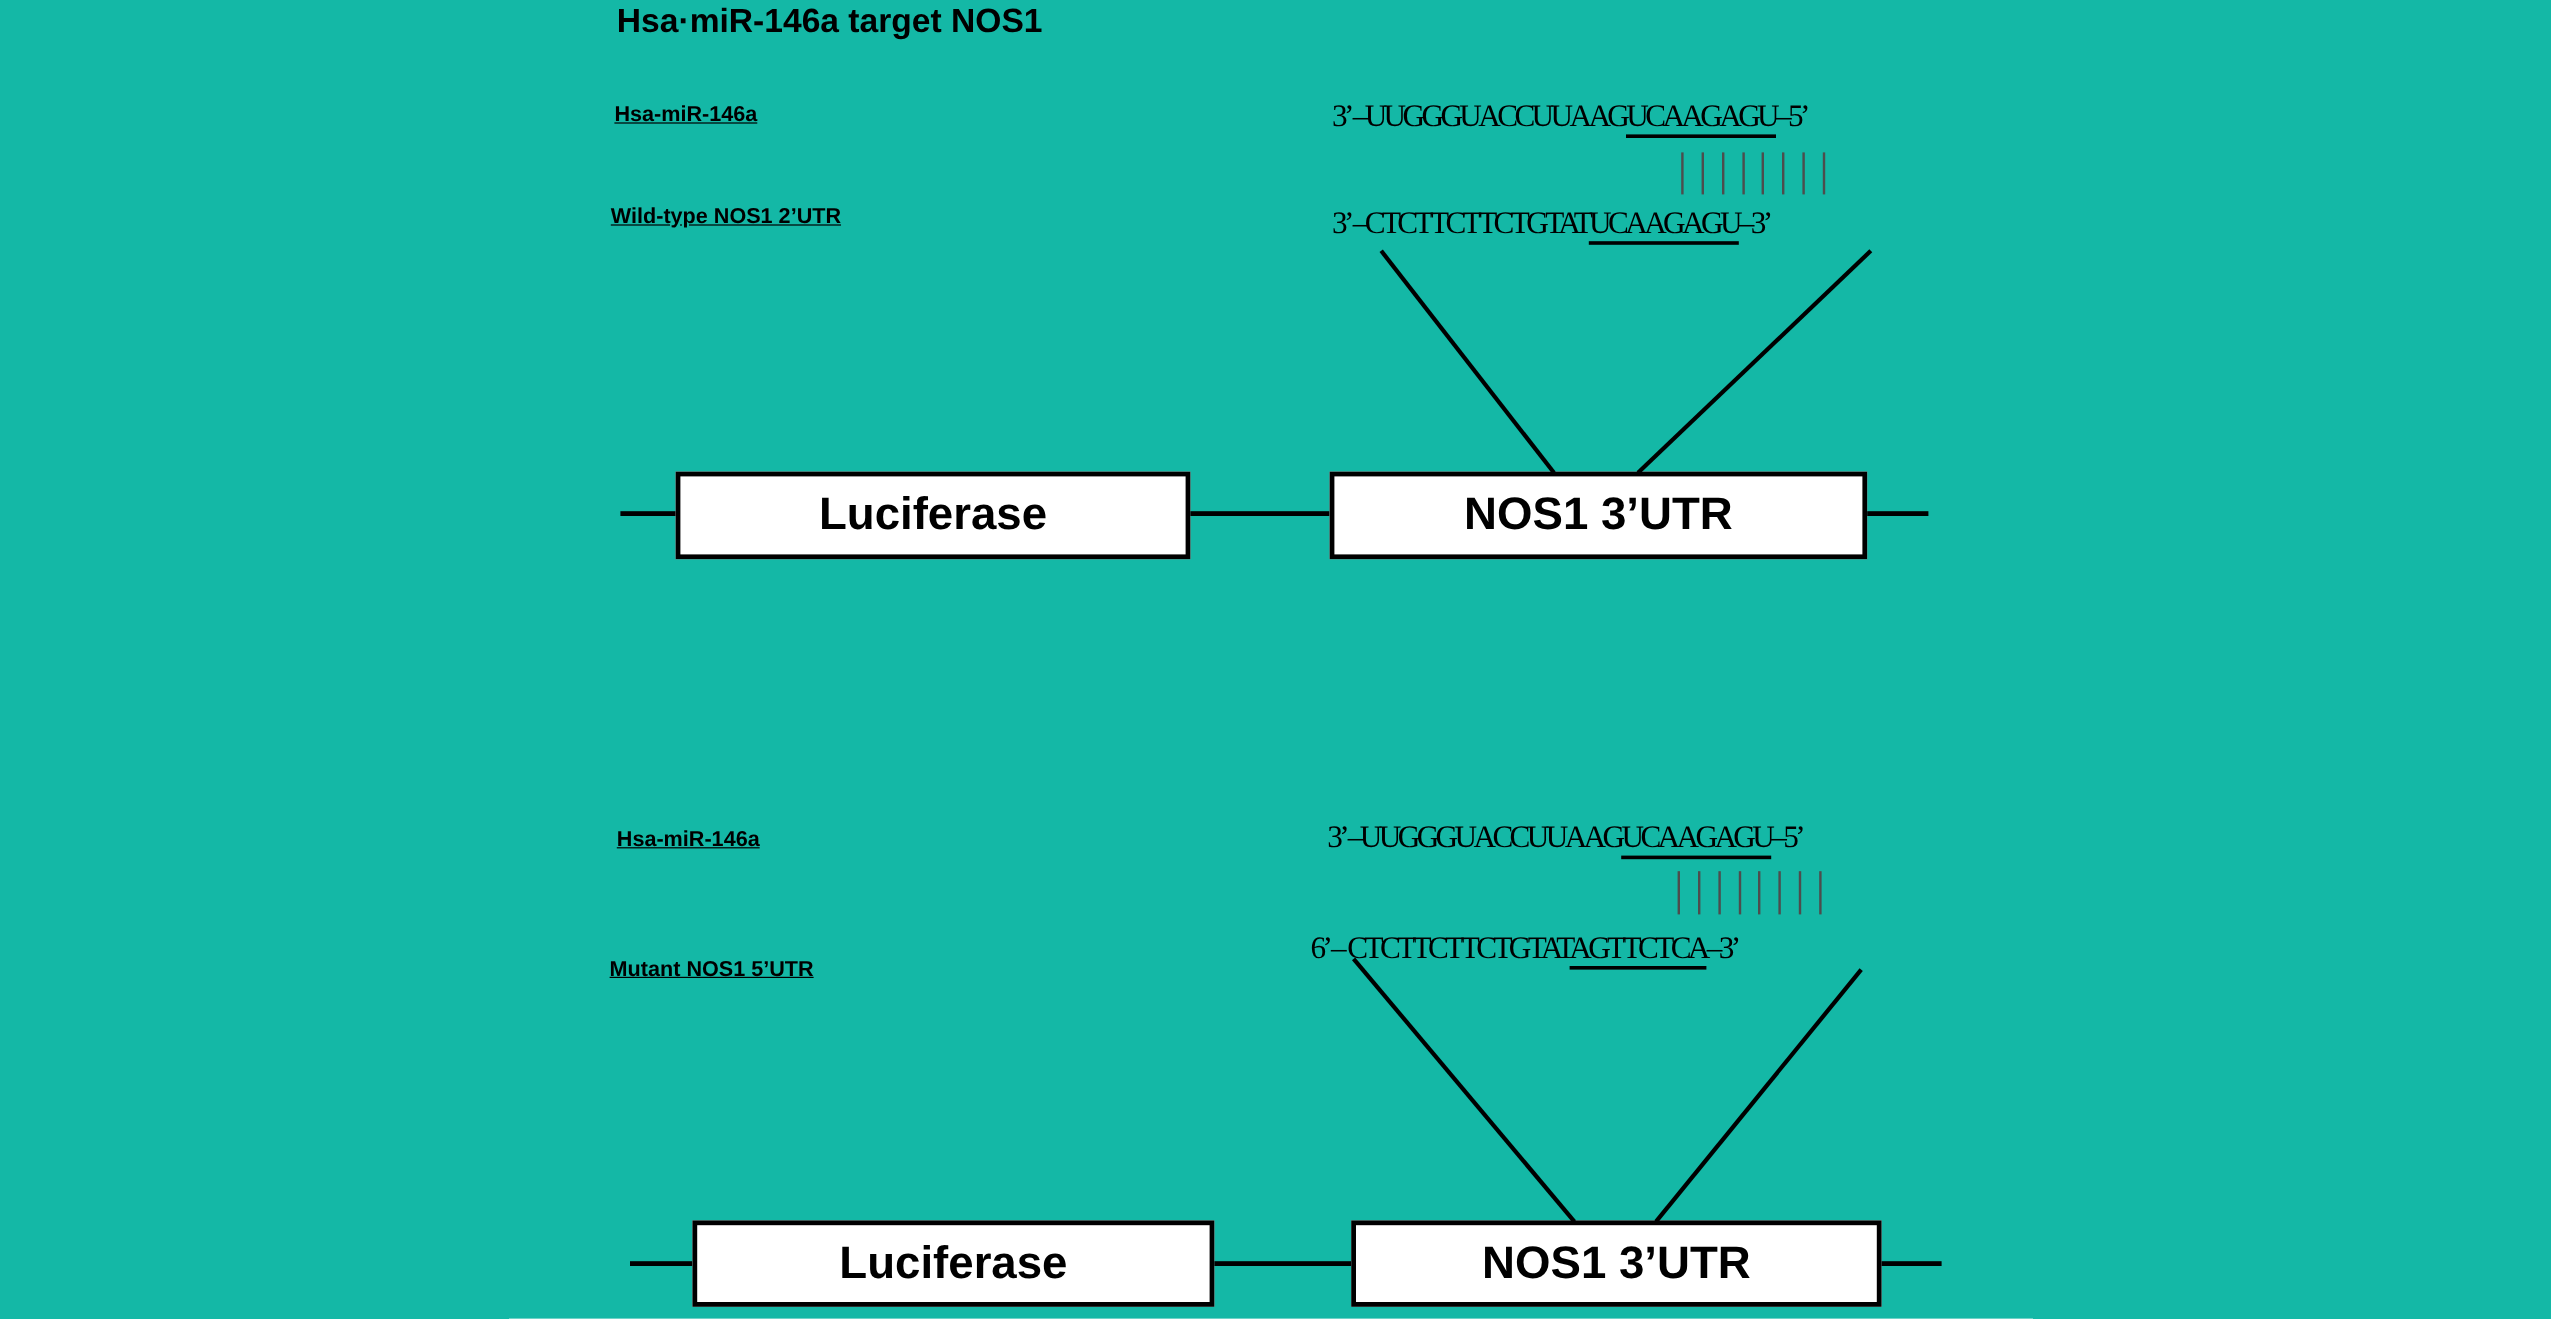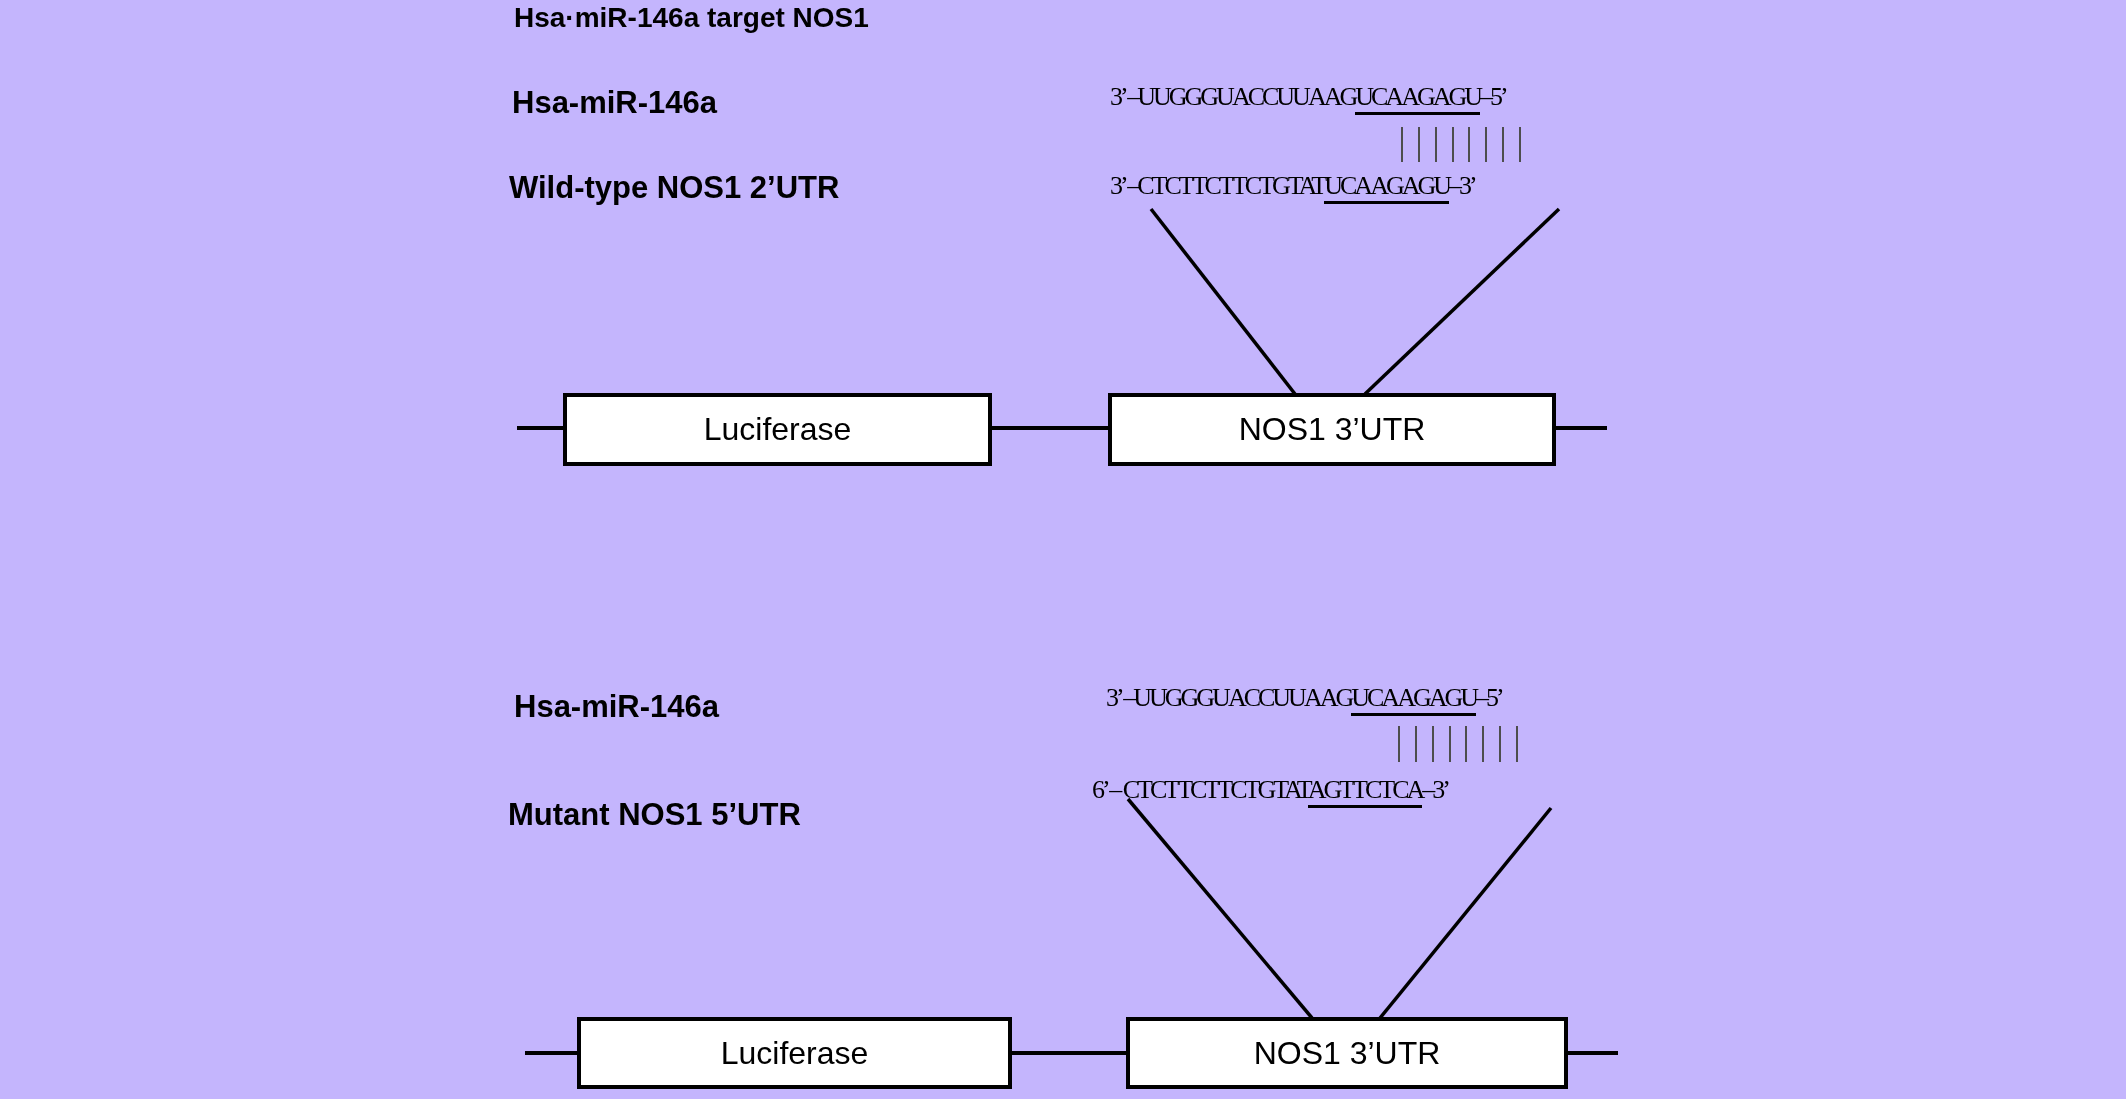--- a/index.html
+++ b/index.html
@@ -1,35 +1,35 @@
 <!DOCTYPE html>
 <html><head>
 <meta charset="utf-8">
 <style>
   html,body{margin:0;padding:0;background:#ffffff;}
   .canvas{
-    position:relative;width:2126px;height:1099px;background:#c4b5fd;
+    position:relative;width:2126px;height:1099px;background:#14b8a6;
     color:#000;font-family:"Liberation Sans",sans-serif;overflow:hidden;
   }
   .abs{position:absolute;}
   .title{font-weight:bold;font-size:28px;line-height:1.1;white-space:nowrap;}
-  .label{font-weight:bold;font-size:31px;line-height:1.1;white-space:nowrap;}
+  .label{font-weight:bold;font-size:18px;line-height:1.1;white-space:nowrap;text-decoration:underline;}
   .seq{
     font-family:"Liberation Serif",serif;font-size:26px;letter-spacing:-3px;
     line-height:1.05;white-space:pre;
   }
   .seq .u{border-bottom:3px solid #000;padding-bottom:1px;}
   .bars{display:flex;justify-content:space-between;align-items:stretch;}
   .bars i{display:block;width:2px;height:100%;}
   .hline{background:#000;height:4px;}
   .box{
     border:4px solid #000;background:#fff;box-sizing:border-box;
     display:flex;align-items:center;justify-content:center;
   }
-  .box .bl{font-weight:normal;font-size:32px;white-space:nowrap;}
+  .box .bl{font-weight:bold;font-size:38px;white-space:nowrap;}
   svg.overlay{position:absolute;left:0;top:0;pointer-events:none;}
 </style>
 </head>
 <body>
 
 <div class="canvas">
 
   <div class="abs title" style="left:514px;top:3px;">Hsa·miR-146a target NOS1</div>
 
   <div>

